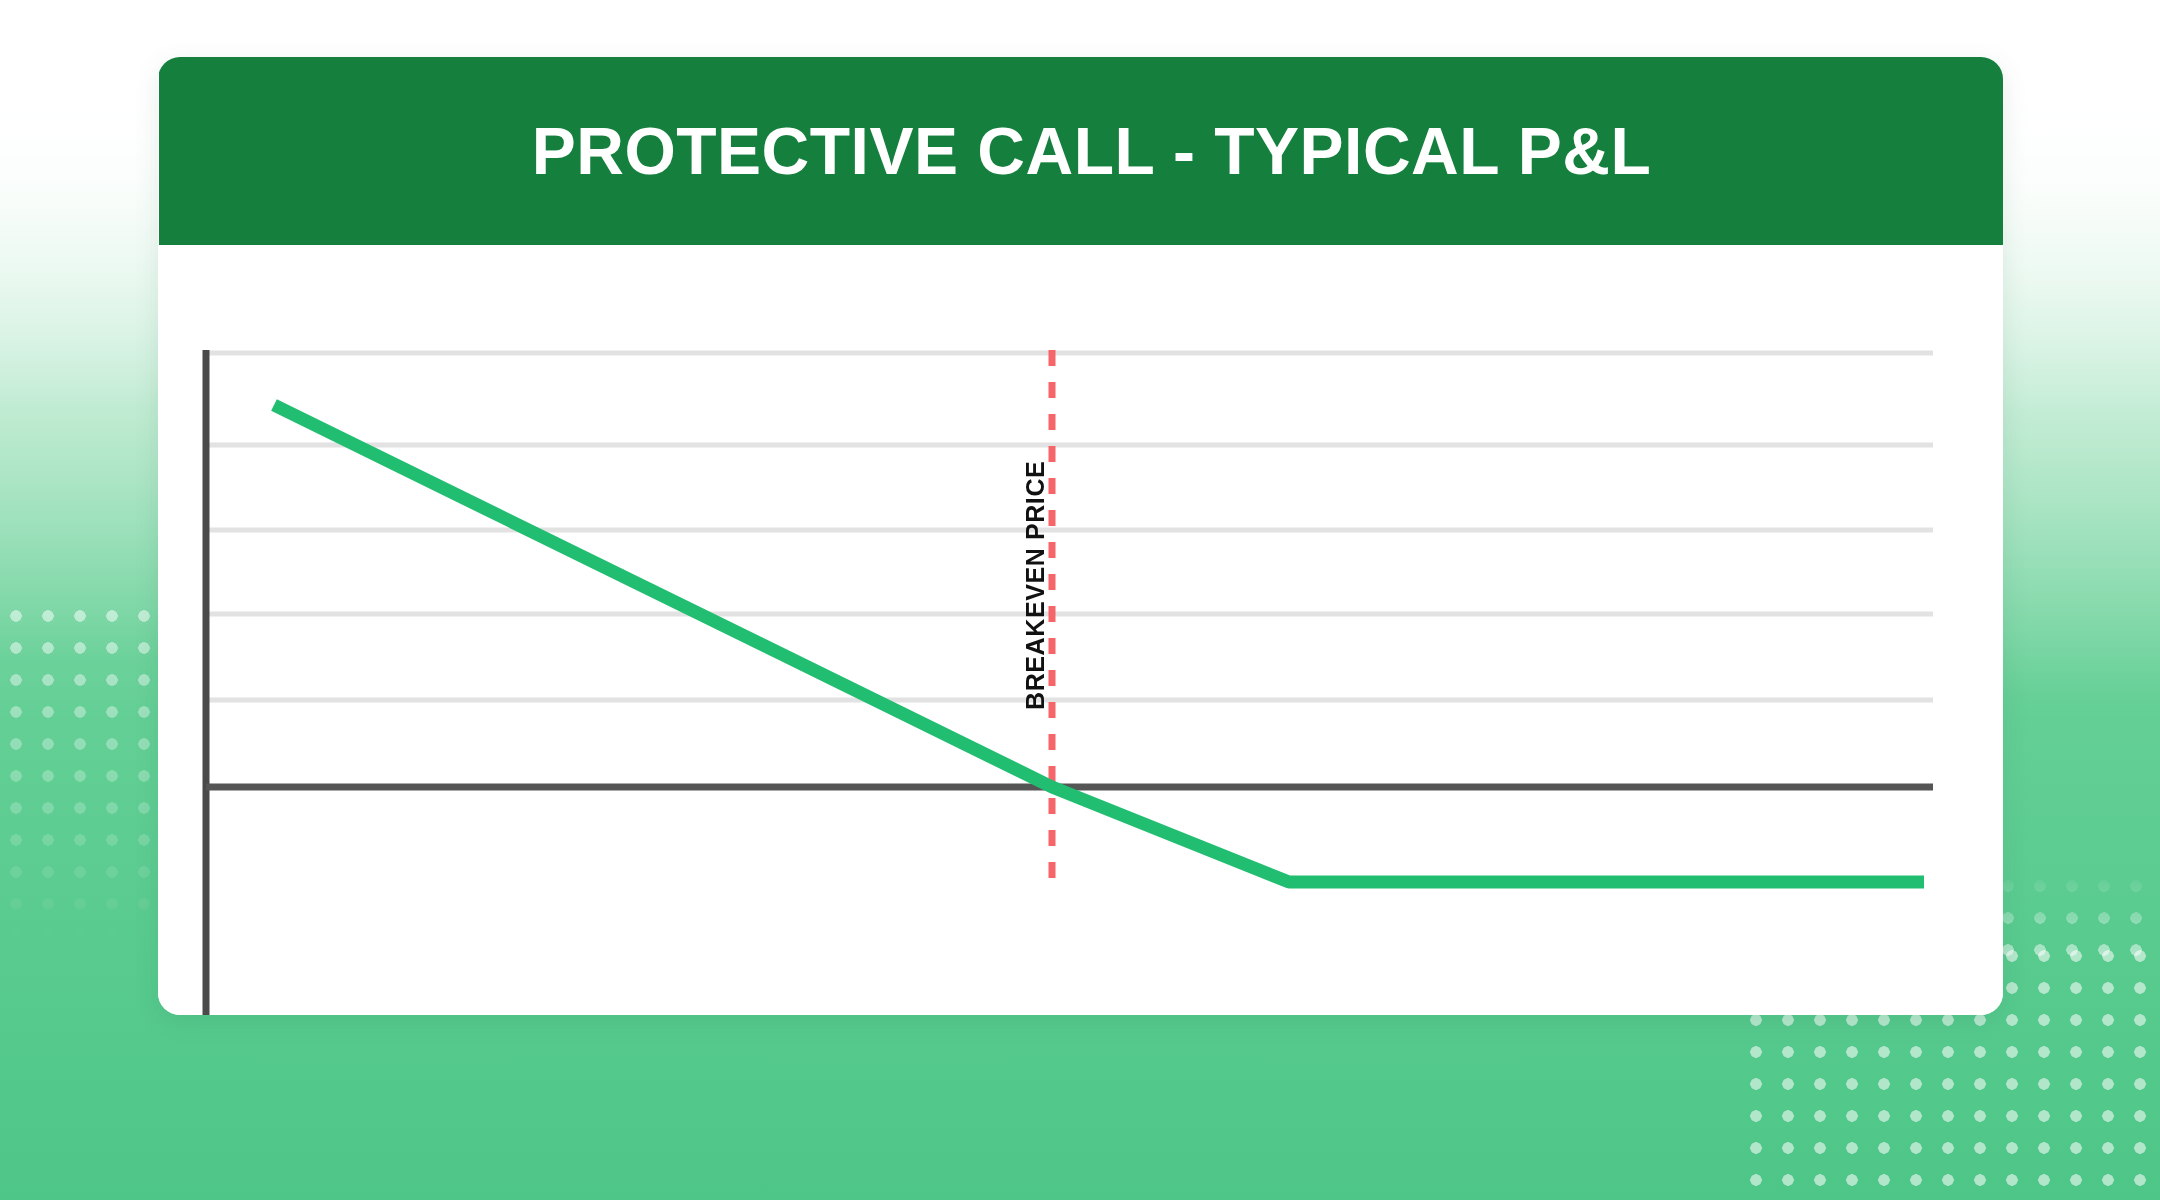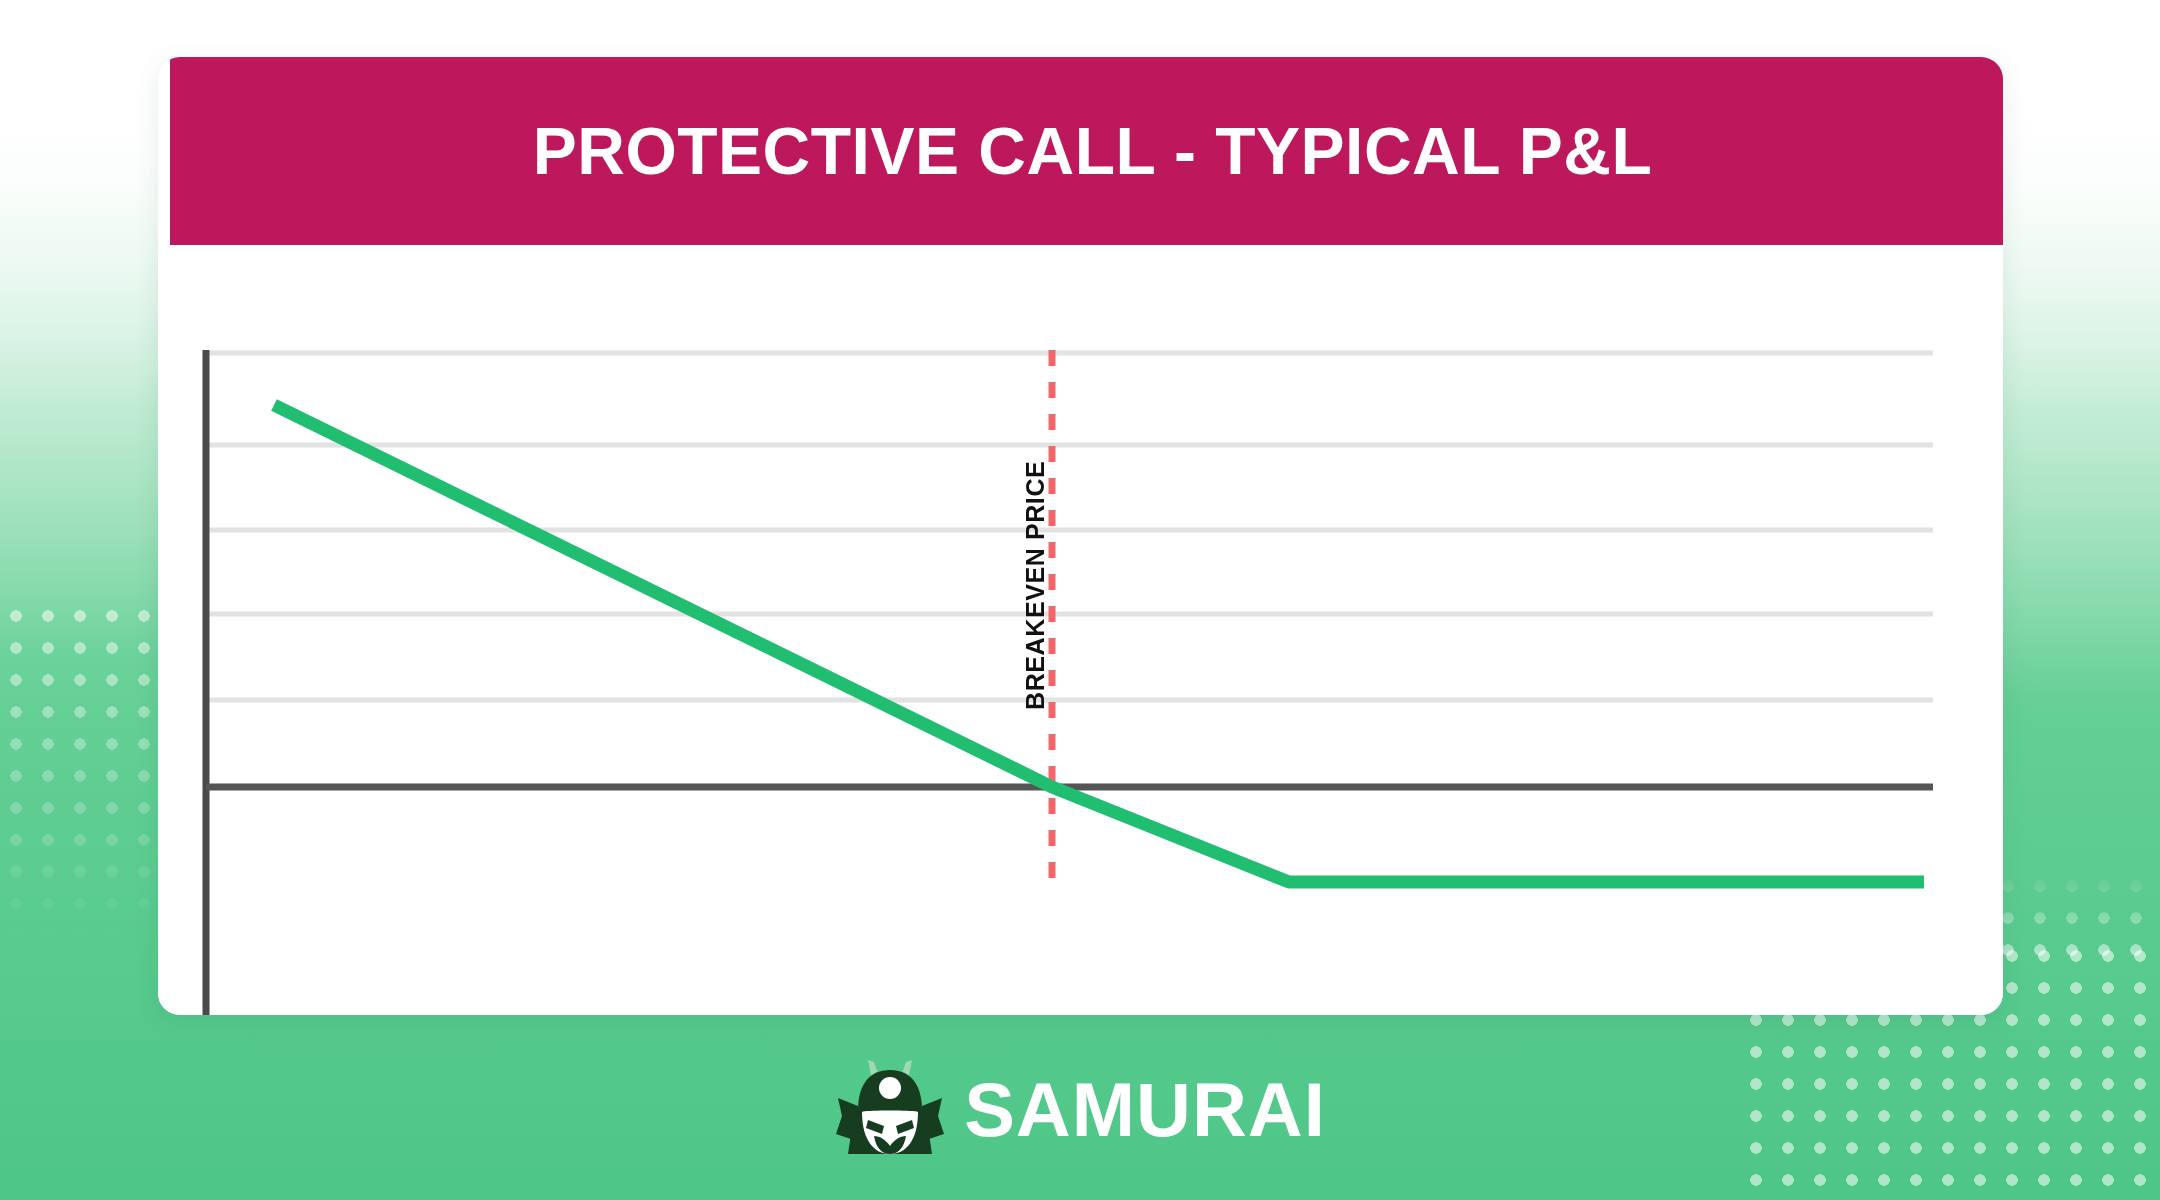--- a/index.html
+++ b/index.html
@@ -69,27 +69,28 @@
     top: 57px;
     width: 1845px;
     height: 958px;
     border-radius: 22px;
     background: #ffffff;
     overflow: hidden;
     box-shadow: 0 6px 26px rgba(30,90,60,0.10);
   }
   .card-header {
     position: absolute;
-    left: 12px; top: 0;
+    left: 1px; top: 0;
     width: 100%;
     height: 188px;
-    background: #be185d;
+    background: #15803d;
     display: flex;
     align-items: center;
     justify-content: center;
+    padding-left: 10px;
   }
   .card-title {
     color: #ffffff;
     font-size: 66px;
     font-weight: 700;
     letter-spacing: 0.5px;
     text-align: center;
     line-height: 1;
     white-space: nowrap;
   }
@@ -188,38 +189,14 @@
 
           <polyline points="116,160 894,542 1131,637 1766,637" fill="none" stroke="#21BE72" stroke-width="13" stroke-linejoin="round" stroke-linecap="butt"></polyline>
         </svg>
 
         <div class="be-label" style="left:863px; top:465px;">BREAKEVEN PRICE</div>
 
       </div>
     </div>
   </div>
 
-  <div class="brand">
-    <svg class="brand-mark" viewBox="0 0 112 104">
-
-      <path d="M34 2 L40 4 L52 38 L42 42 Z" fill="#9ED9B4"></path>
-      <path d="M78 2 L72 4 L60 38 L70 42 Z" fill="#9ED9B4"></path>
-
-      <path d="M24 52 C24 26 36 12 56 12 C76 12 88 26 88 52 L88 58 L24 58 Z" fill="#173D20"></path>
-
-      <circle cx="56" cy="30" r="11" fill="#ffffff"></circle>
-
-      <path d="M24 48 L4 40 L8 58 L2 76 L26 84 Z" fill="#173D20"></path>
-      <path d="M88 48 L108 40 L104 58 L110 76 L86 84 Z" fill="#173D20"></path>
-
-      <path d="M20 56 L92 56 L98 96 L14 96 Z" fill="#173D20"></path>
-
-      <path d="M28 54 C28 52 84 52 84 54 C84 82 72 96 56 96 C40 96 28 82 28 54 Z" fill="#ffffff"></path>
-
-      <path d="M34 62 L50 68 L48 76 L32 70 Z" fill="#173D20"></path>
-      <path d="M78 62 L62 68 L64 76 L80 70 Z" fill="#173D20"></path>
-
-      <path d="M40 78 C46 78 52 82 56 88 C60 82 66 78 72 78 C70 90 64 96 56 96 C48 96 42 90 40 78 Z" fill="#173D20"></path>
-    </svg>
-    <div class="brand-name">SAMURAI</div>
-  </div>
 
 </div>
 
 </body></html>

